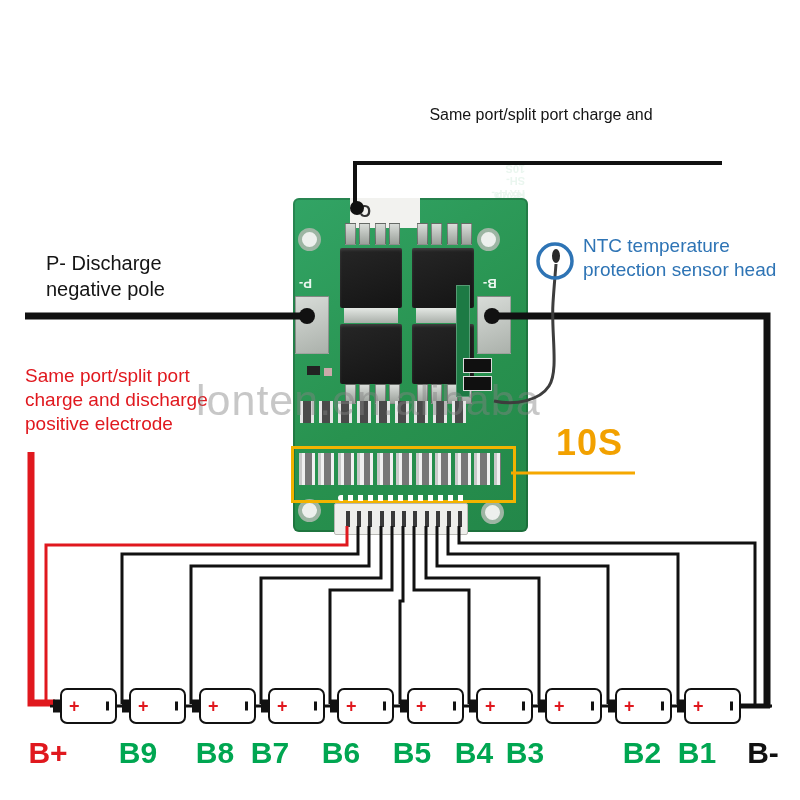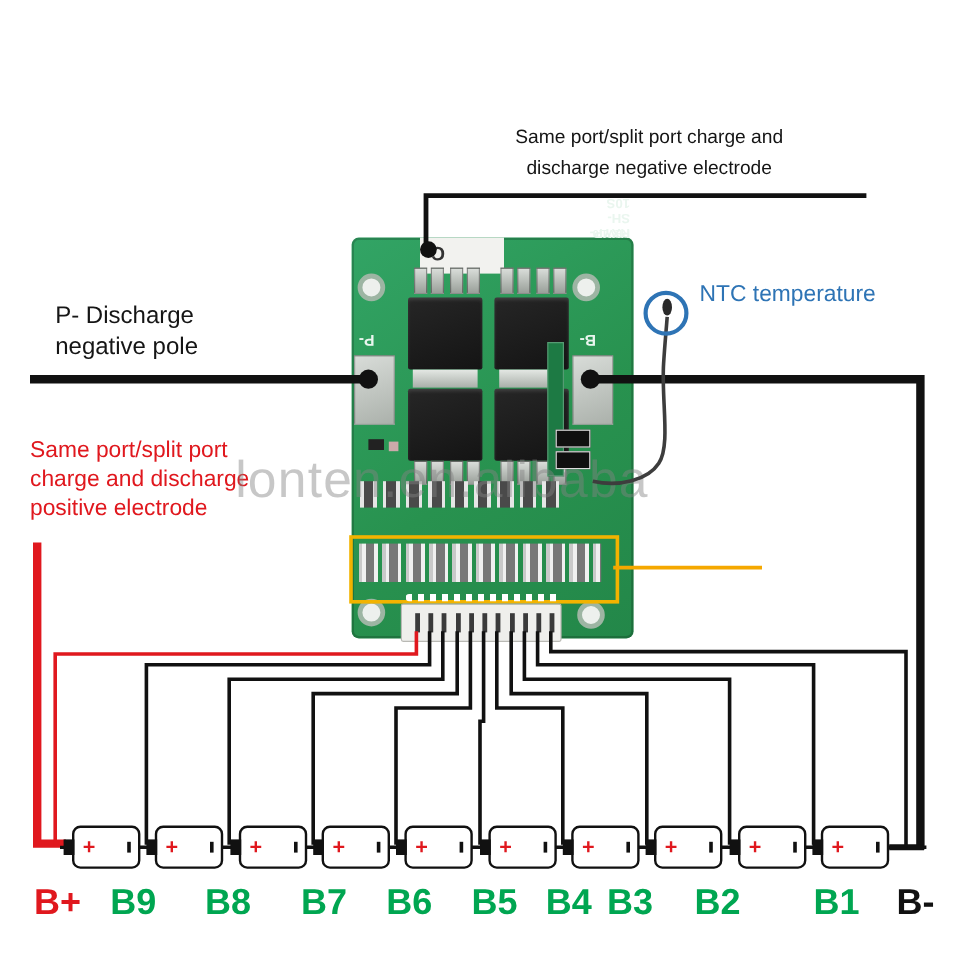--- a/index.html
+++ b/index.html
@@ -237,41 +237,42 @@
       <span class="plus">+</span>
       <div class="tick"></div>
     </div>
   <div class="battery" style="left:684px">
       <div class="nub"></div>
       <span class="plus">+</span>
       <div class="tick"></div>
     </div>
 
   <span class="blabel red" style="left:48px">B+</span>
-  <span class="blabel green" style="left:111px">B9</span>
-  <span class="blabel green" style="left:190px">B8</span>
+  <span class="blabel green" style="left:138px">B9</span>
+  <span class="blabel green" style="left:215px">B8</span>
   <span class="blabel green" style="left:270px">B7</span>
   <span class="blabel green" style="left:341px">B6</span>
   <span class="blabel green" style="left:412px">B5</span>
   <span class="blabel green" style="left:474px">B4</span>
   <span class="blabel green" style="left:525px">B3</span>
-  <span class="blabel green" style="left:598px">B2</span>
+  <span class="blabel green" style="left:642px">B2</span>
   <span class="blabel green" style="left:697px">B1</span>
   <span class="blabel dark" style="left:763px">B-</span>
 
   <div class="abs ann-top">
     <div>Same port/split port charge and</div>
-    <div>discharge negative electrode</div>
   </div>
   <div class="abs ann-pos">
     <div>Same port/split port</div>
     <div>charge and discharge</div>
     <div>positive electrode</div>
   </div>
   <div class="abs ann-pminus">
     <div>P- Discharge</div>
     <div>negative pole</div>
   </div>
   <div class="abs ann-ntc">
     <div>NTC temperature</div>
-  </div>
+    <div>protection sensor head</div>
+  </div>
+  <div class="abs ten-s">10S</div>
 
 </div>
 
 </body></html>

